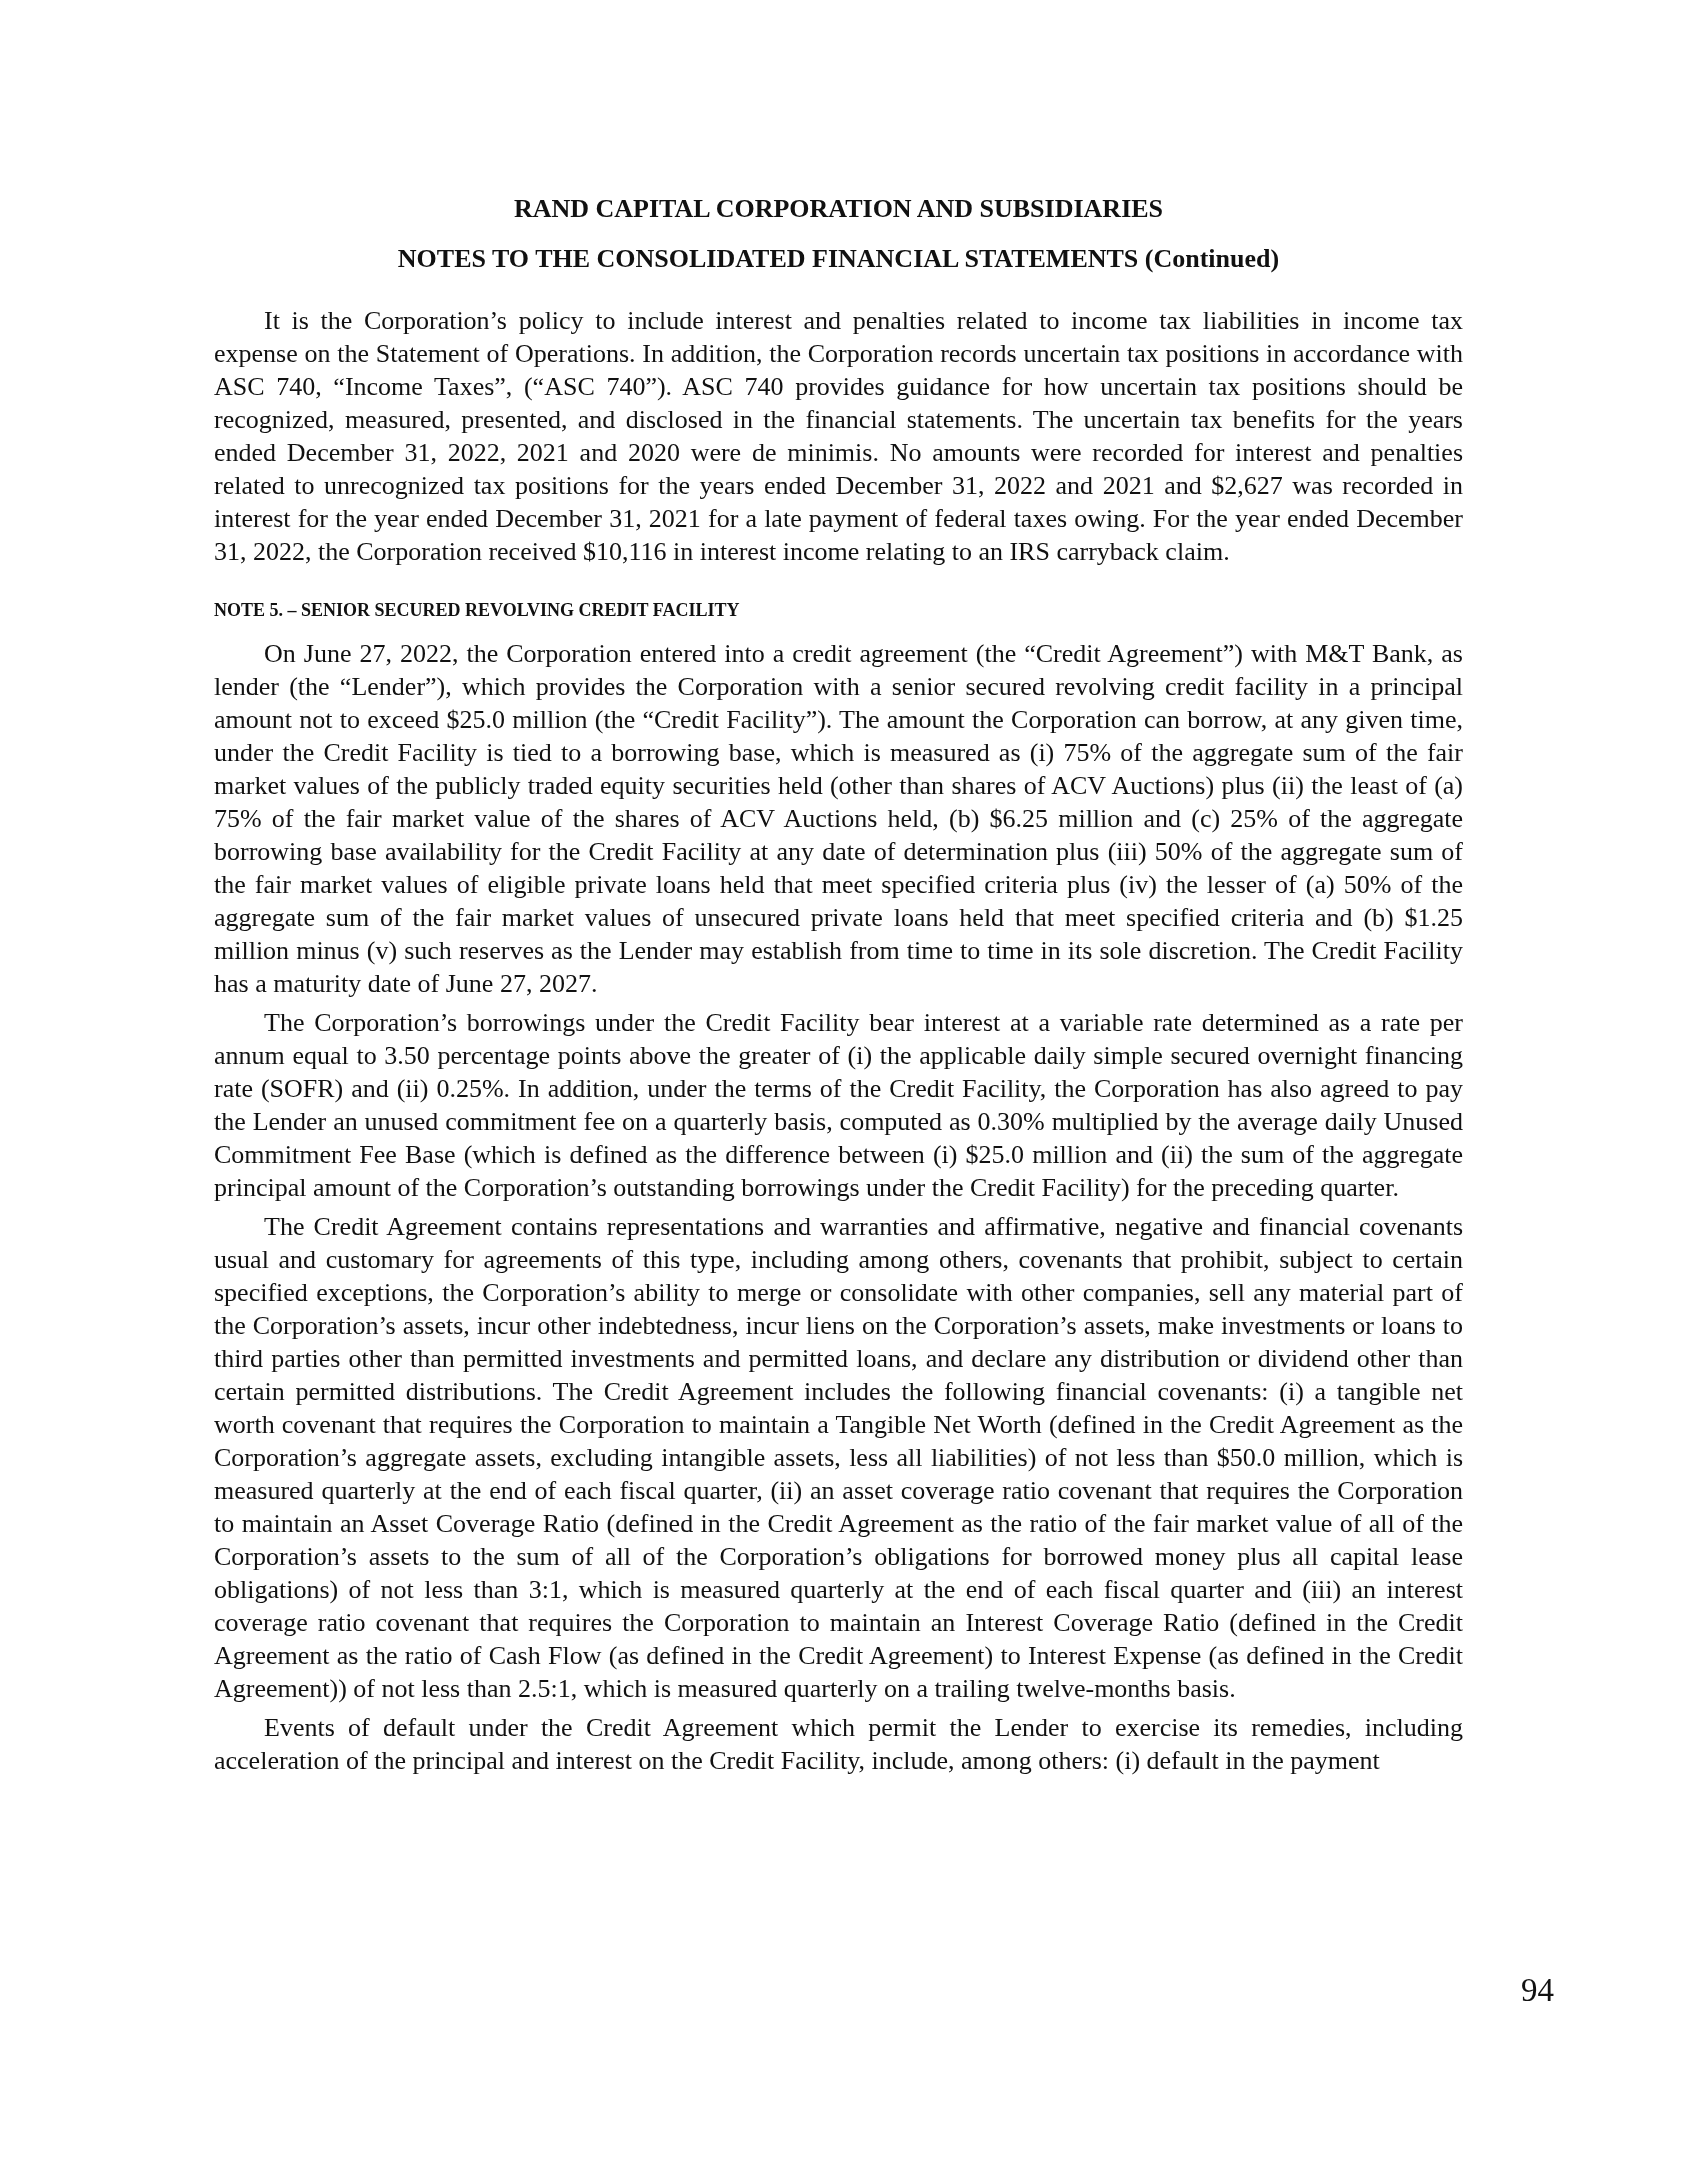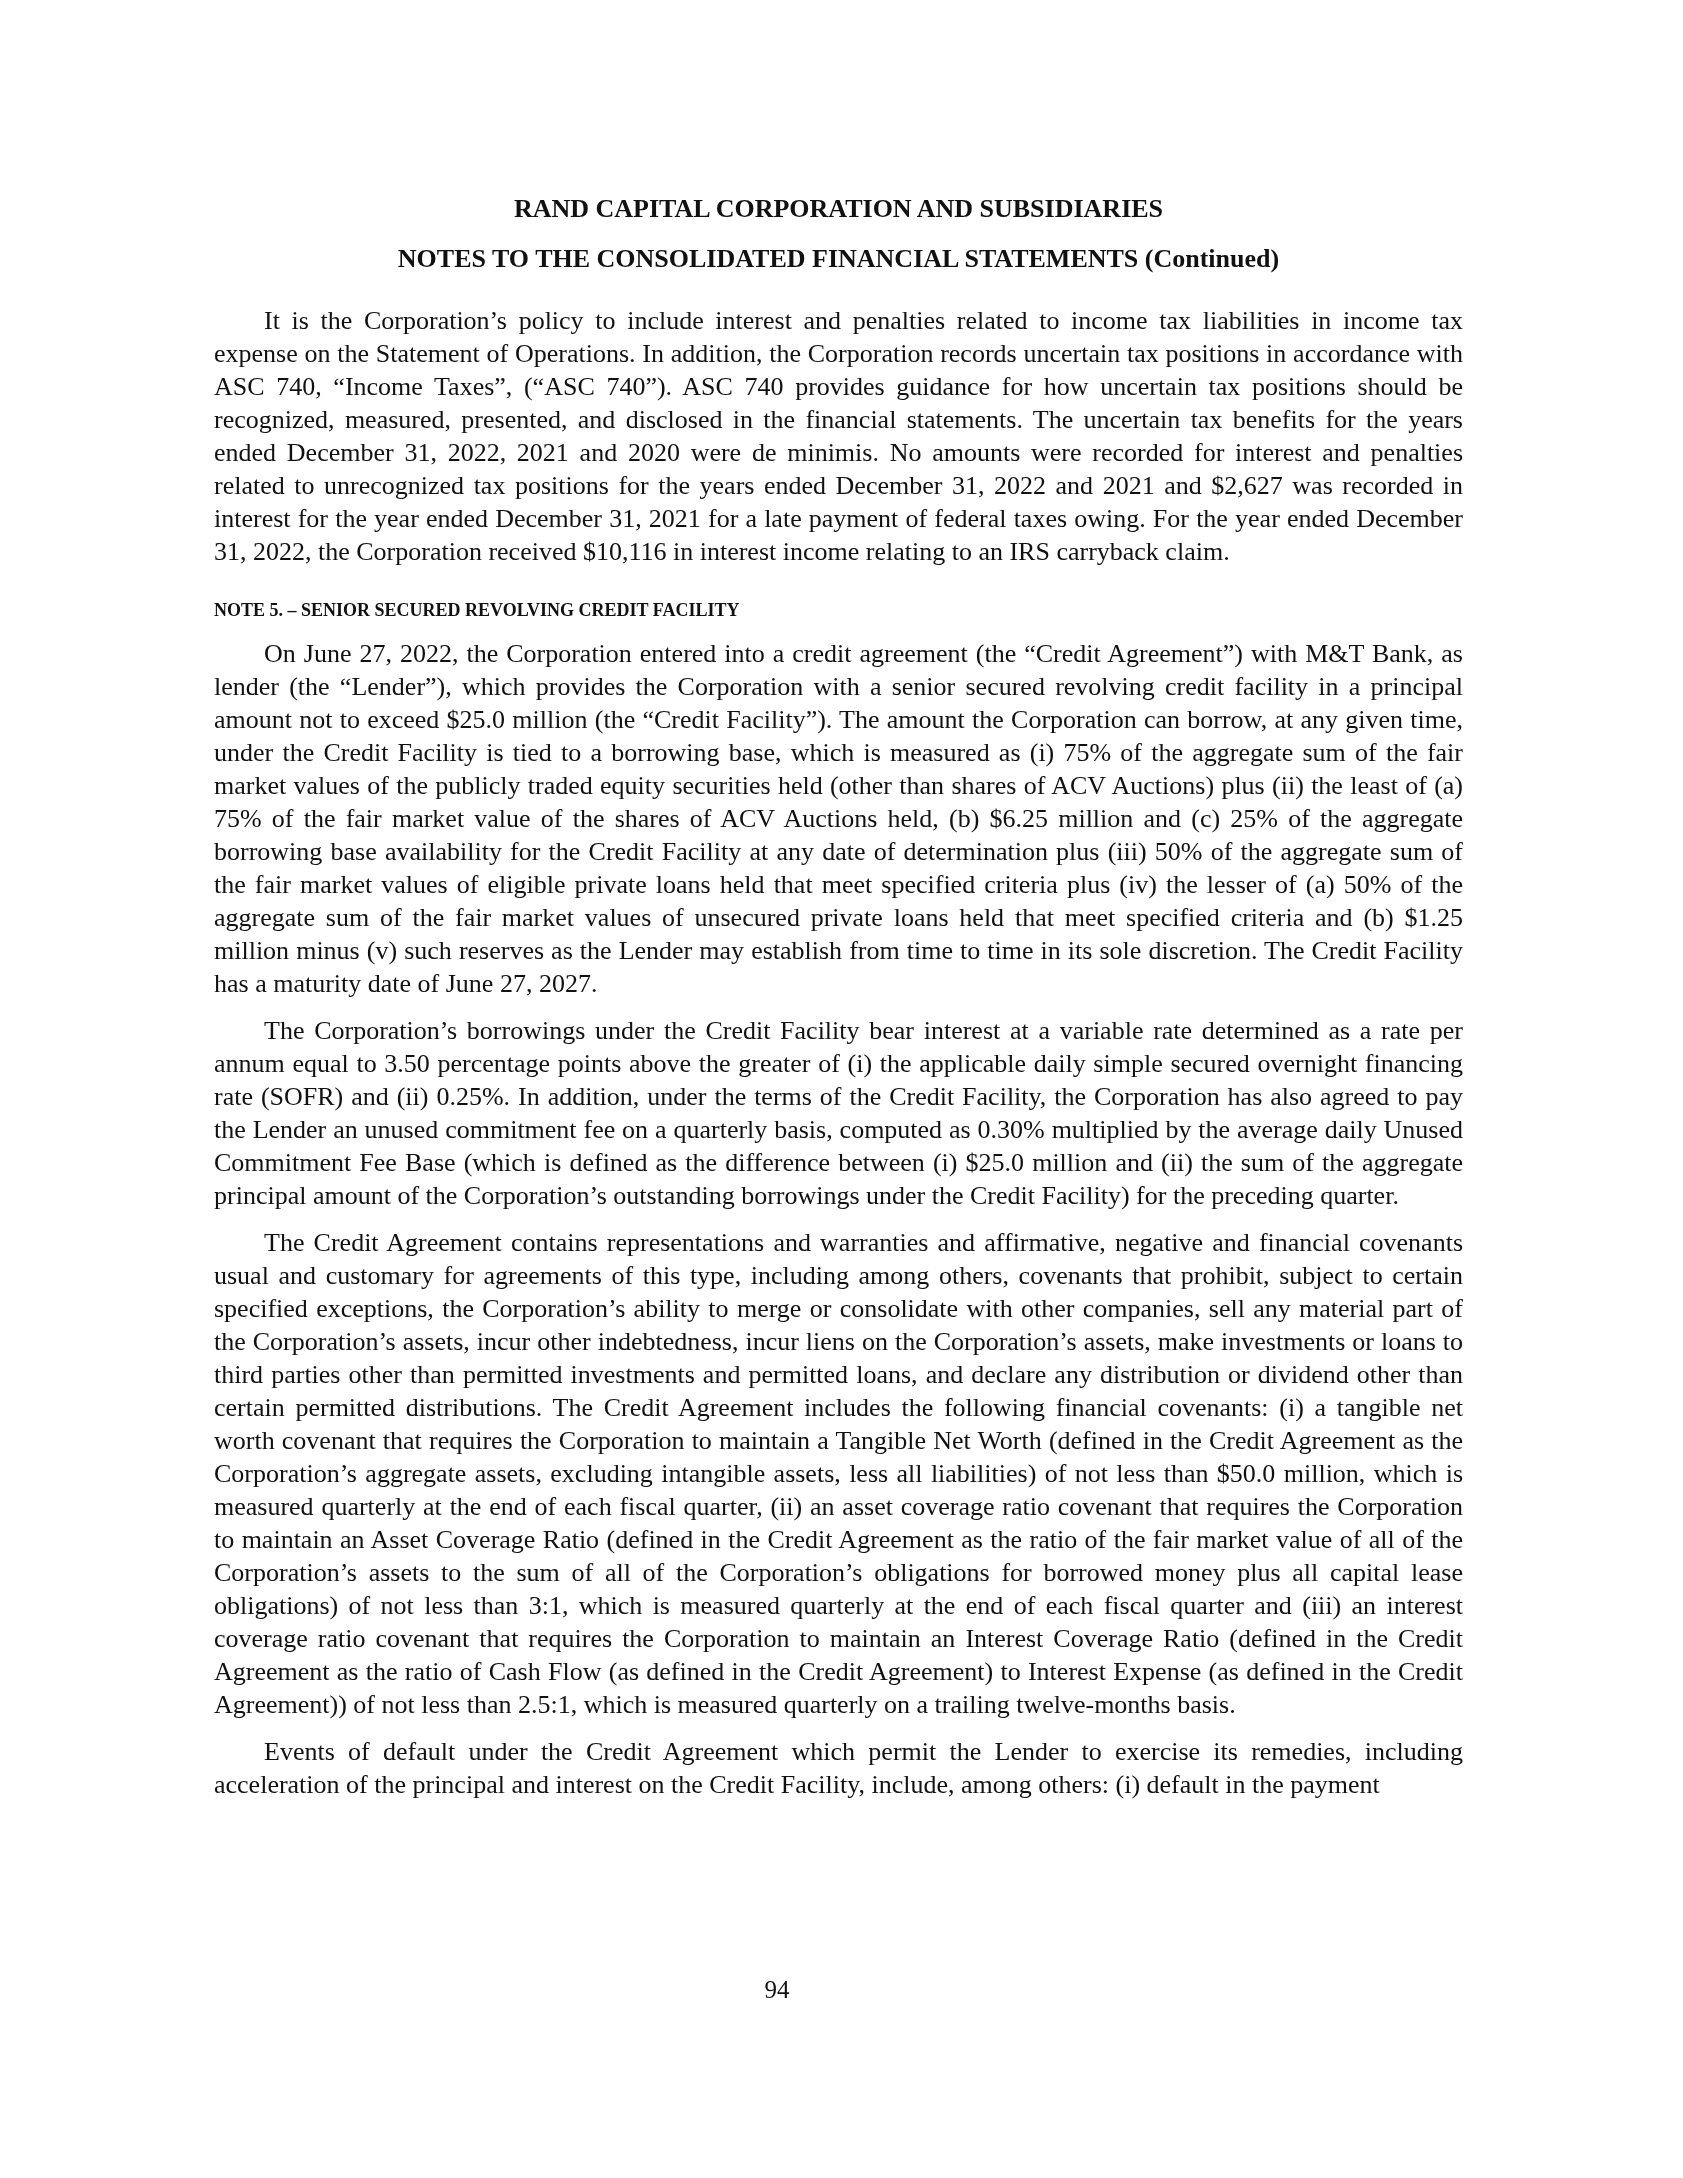--- a/index.html
+++ b/index.html
@@ -45,29 +45,29 @@
     p.first {
       margin-top: 28px;
     }
     h2.note-heading {
       font-size: 18px;
       line-height: 33px;
       font-weight: bold;
       margin: 26px 0 10px 0;
     }
     p.spaced {
-      margin-top: 14px;
+      margin-top: 6px;
     }
     .page-number {
       position: absolute;
       top: 1975px;
       left: 0;
       width: 1554px;
-      text-align: center;
-      font-size: 25px;
+      text-align: right;
+      font-size: 33px;
       line-height: 30px;
     }
   </style>
 </head>
 <body>
 
 <div class="page">
   <h1 class="company-title">RAND CAPITAL CORPORATION AND SUBSIDIARIES</h1>
   <h1 class="notes-title">NOTES TO THE CONSOLIDATED FINANCIAL STATEMENTS (Continued)</h1>
 

